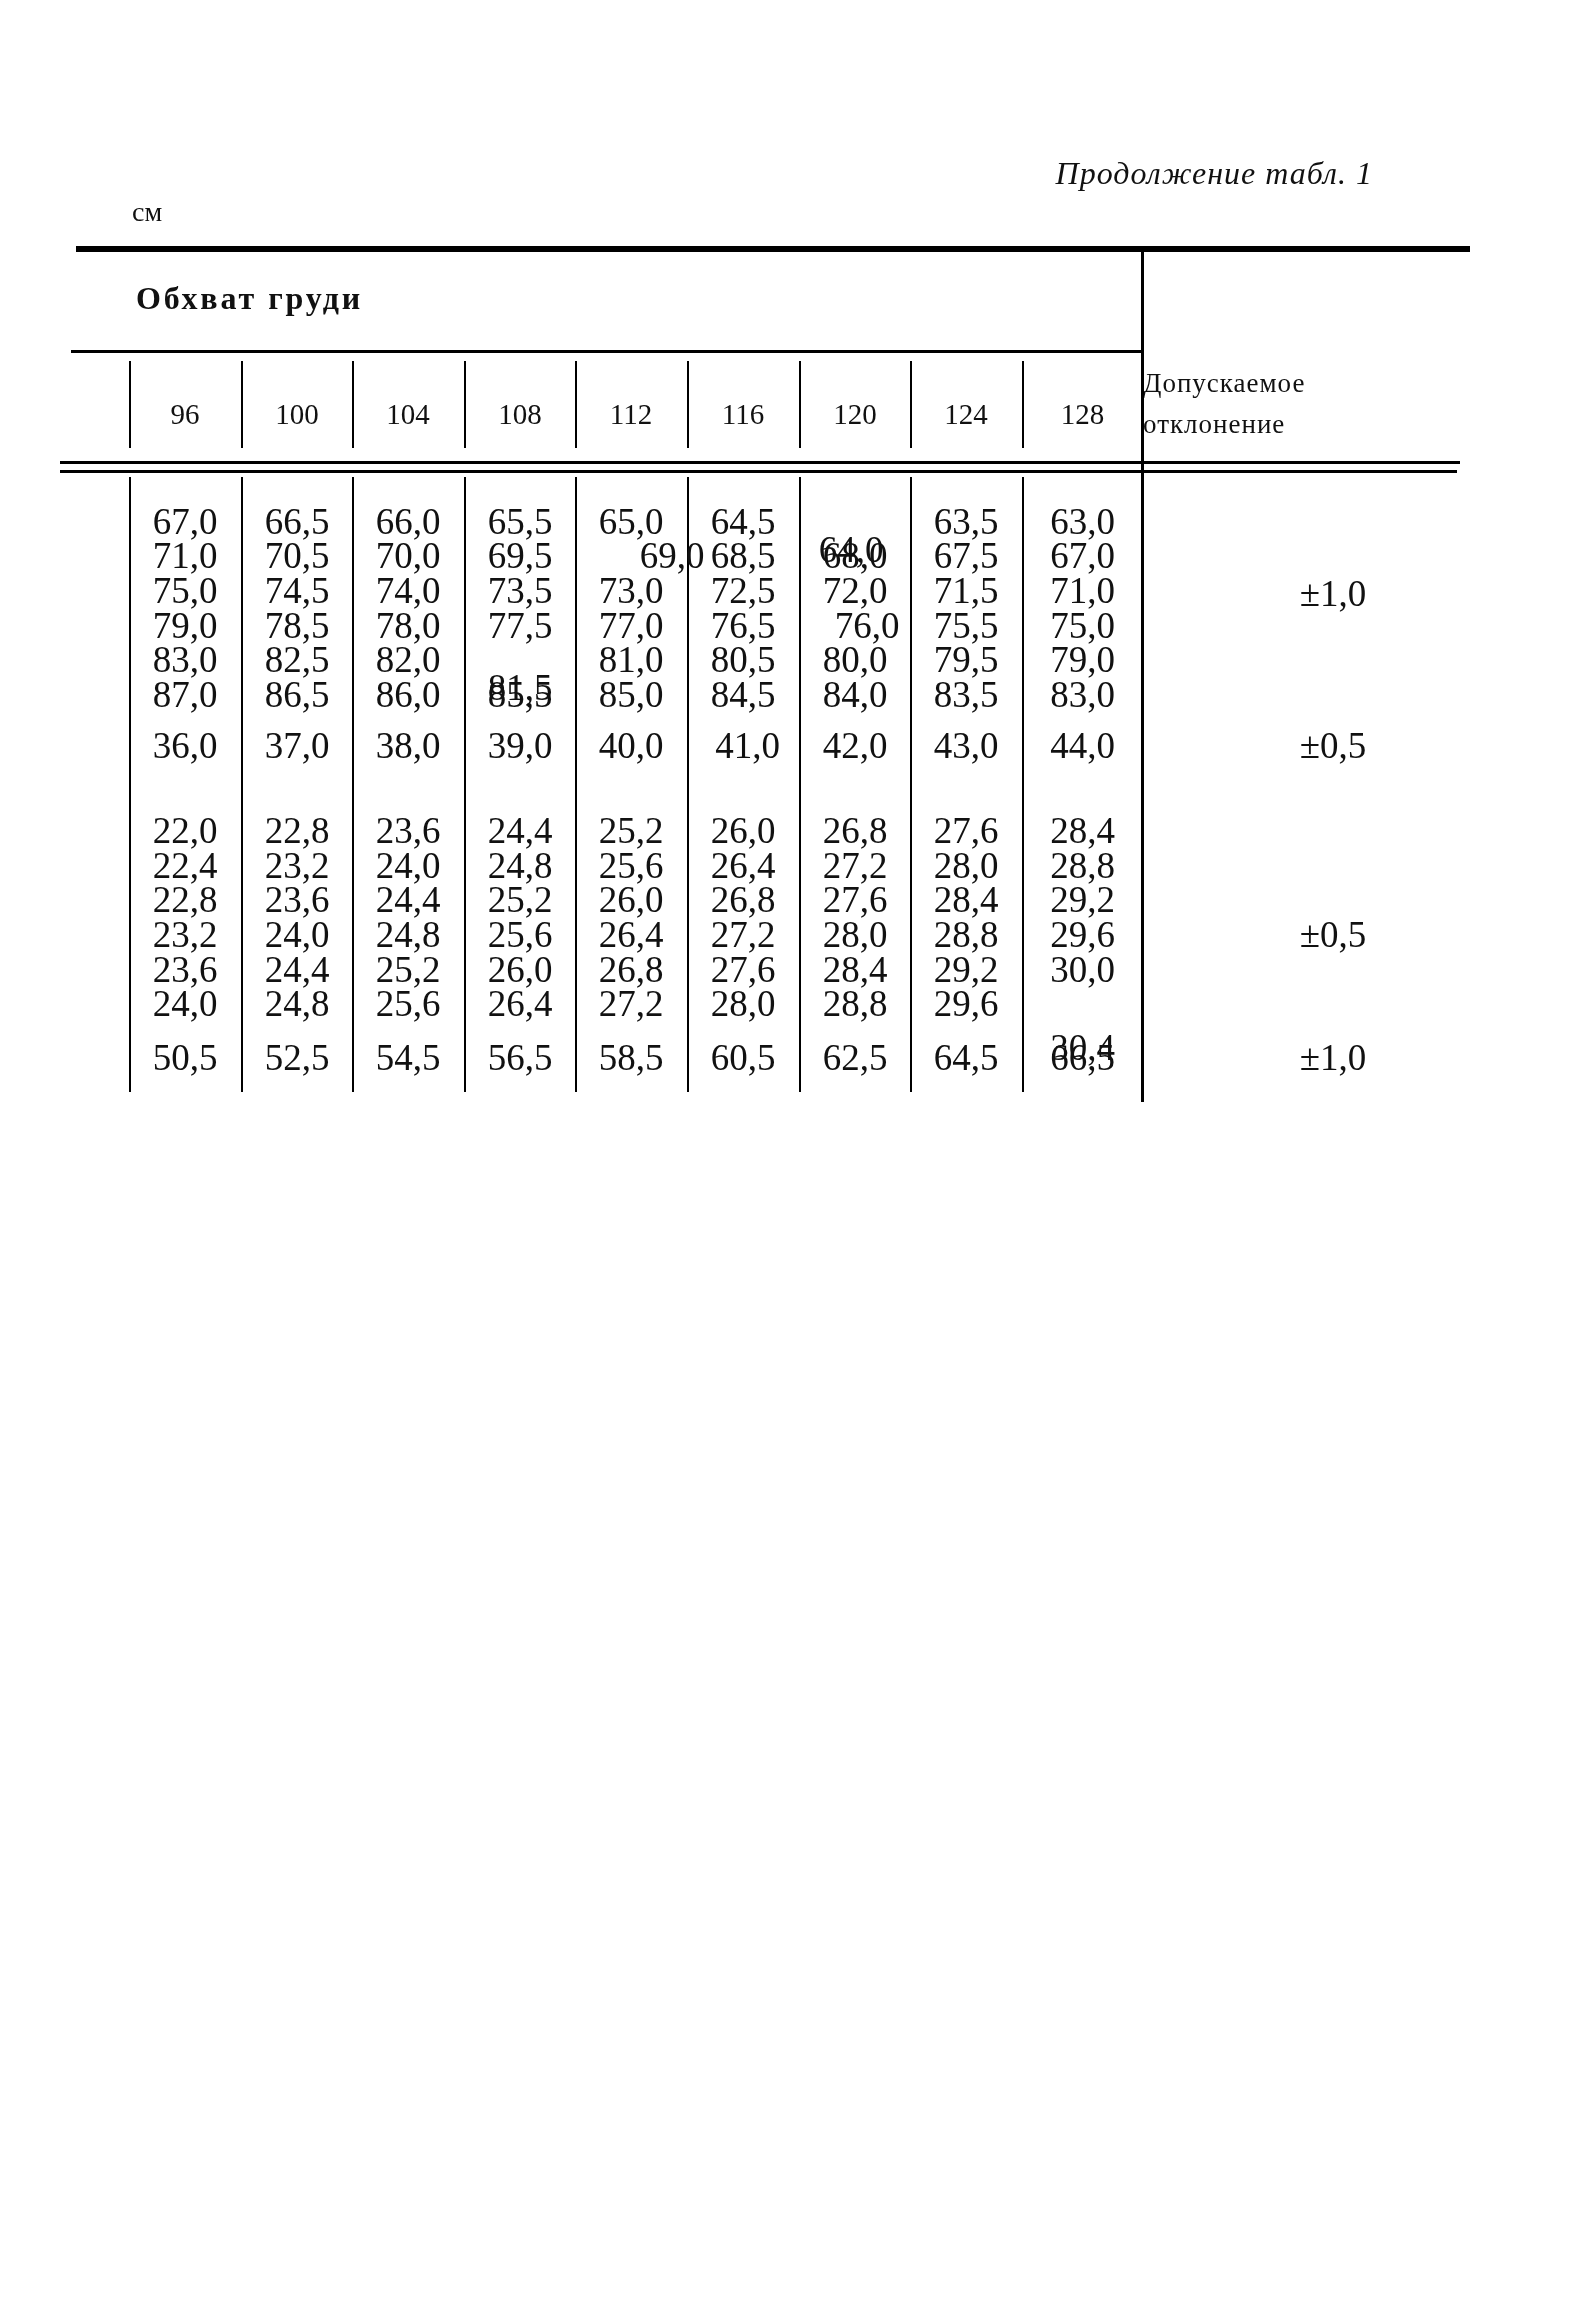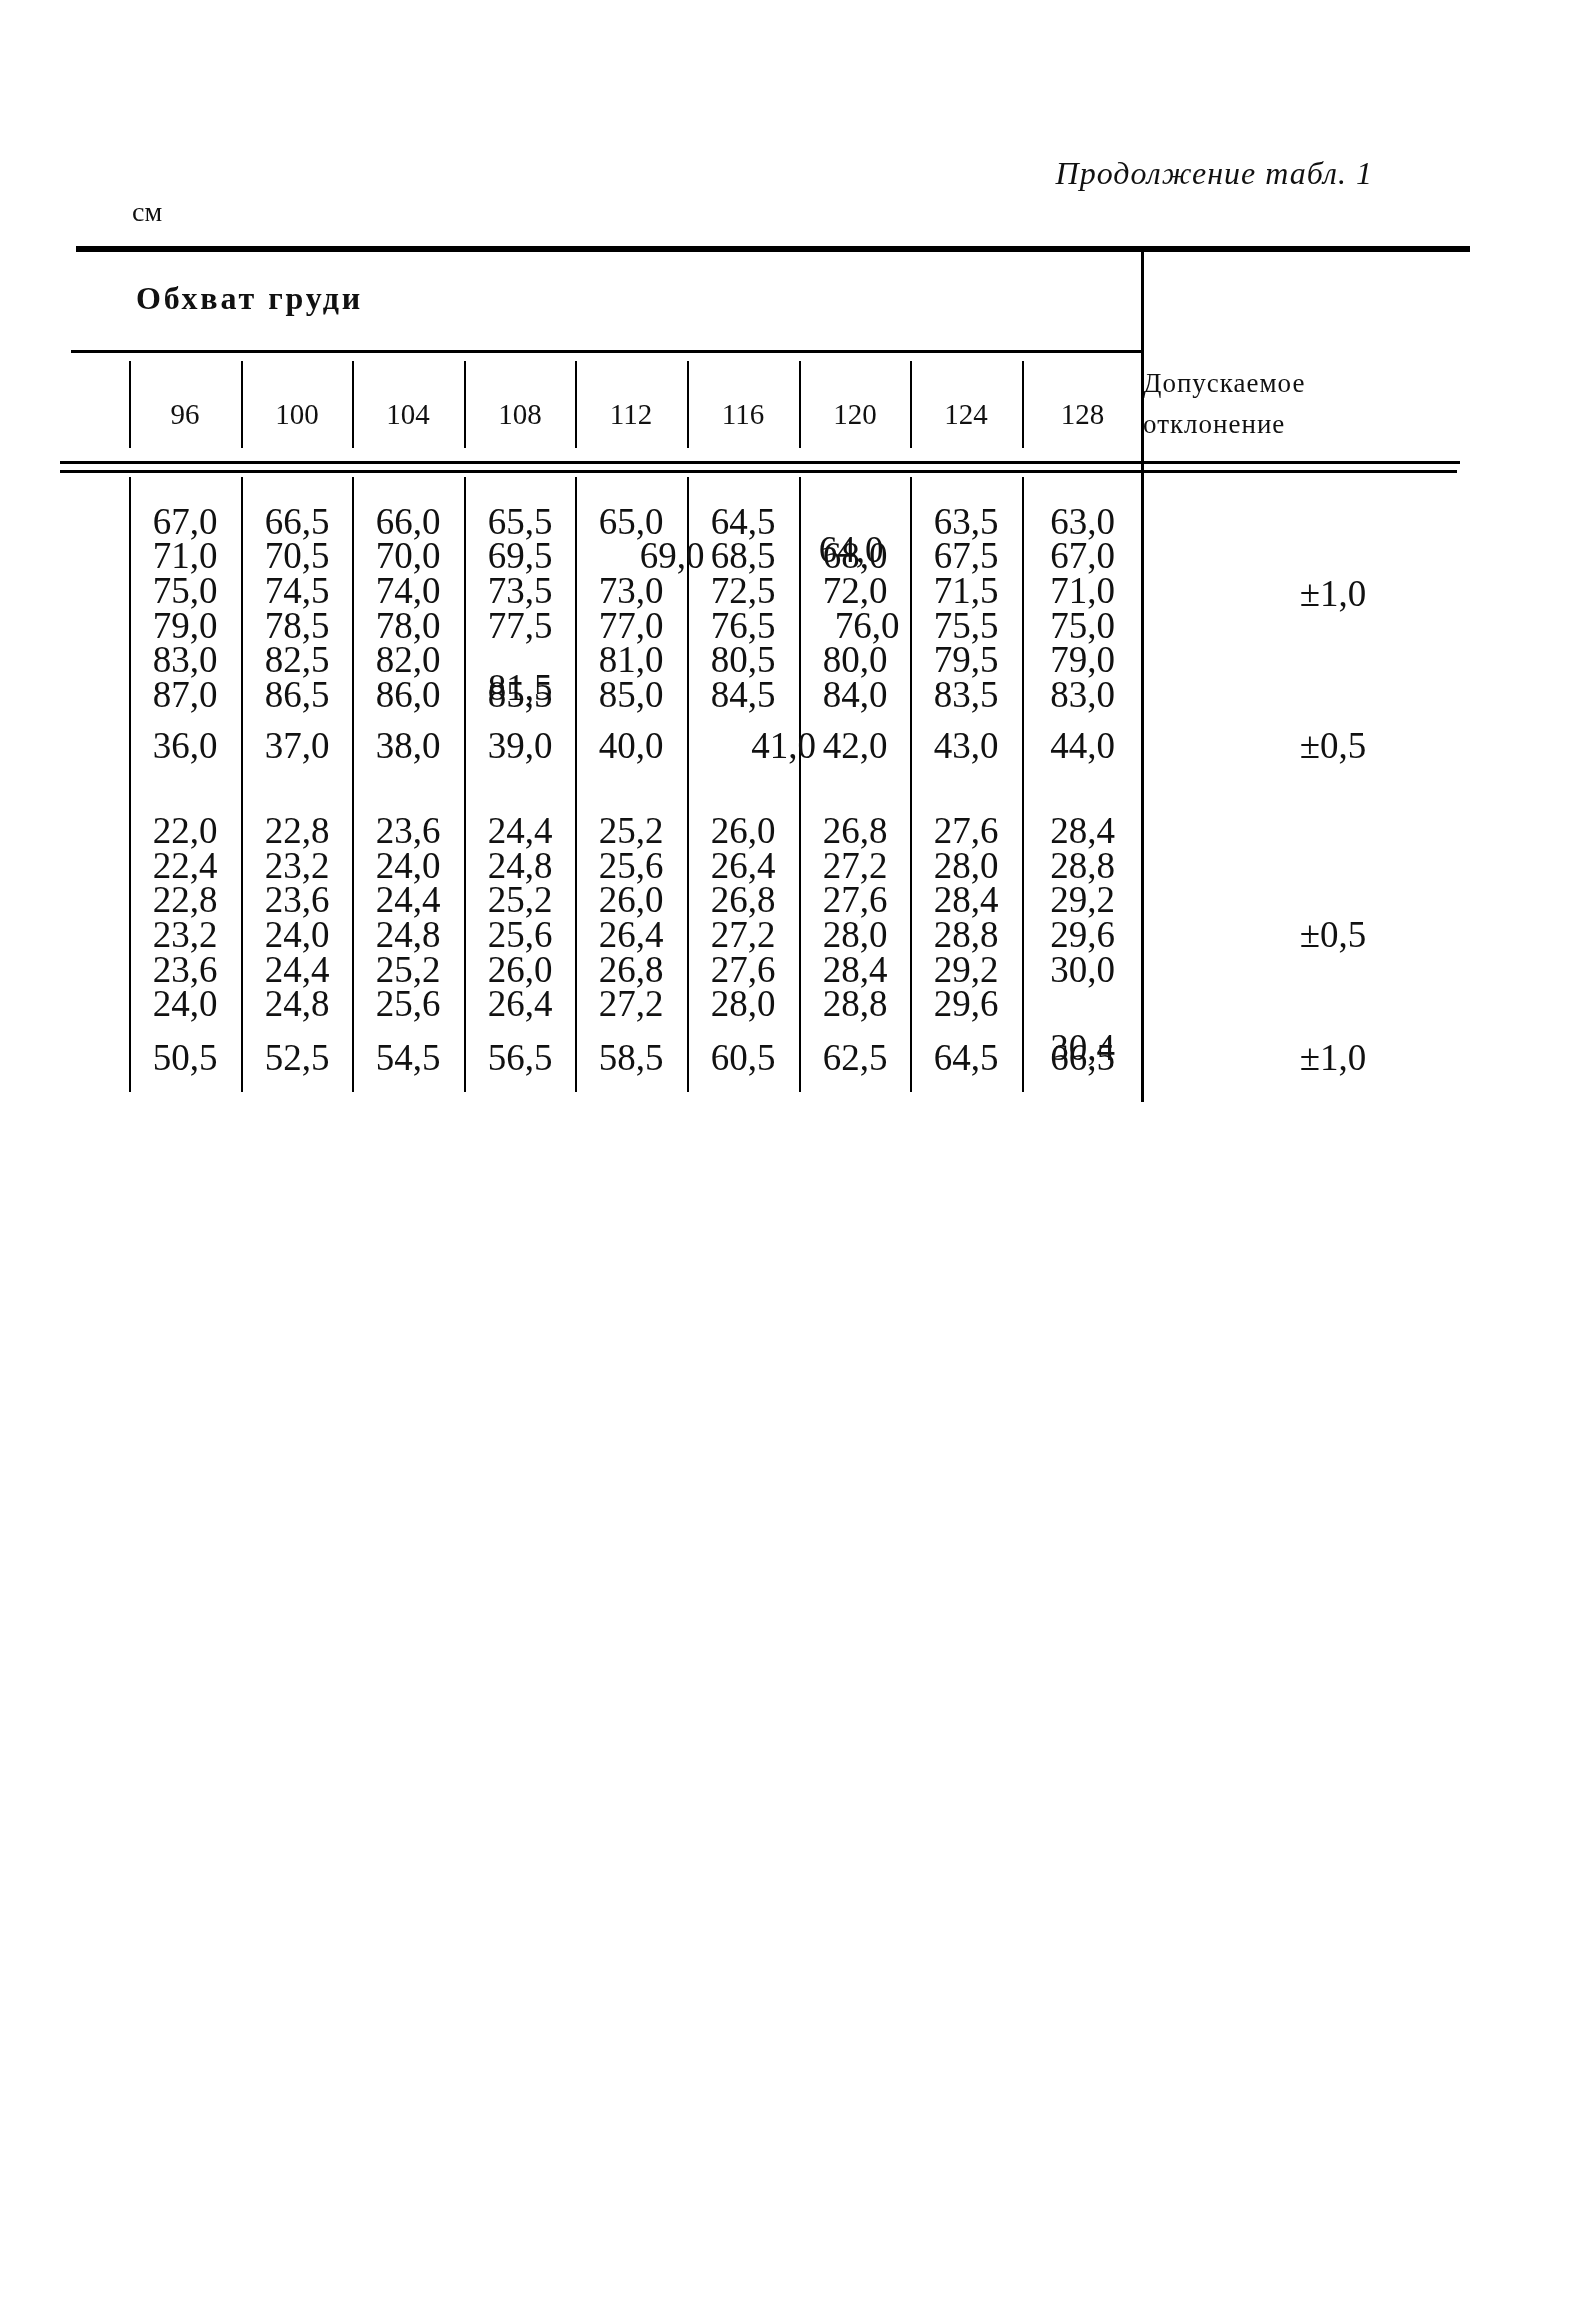--- a/index.html
+++ b/index.html
@@ -166,21 +166,21 @@
       <div class="cell" style="left: 687px; width: 112px; top: 677px;">84,5</div>
       <div class="cell" style="left: 799px; width: 112px; top: 677px;">84,0</div>
       <div class="cell" style="left: 910px; width: 112px; top: 677px;">83,5</div>
       <div class="cell" style="left: 1022px; width: 121px; top: 677px;">83,0</div>
       <div class="devval" style="top: 573px;">±1,0</div>
       <div class="cell" style="left: 129px; width: 112px; top: 728px;">36,0</div>
       <div class="cell" style="left: 241px; width: 112px; top: 728px;">37,0</div>
       <div class="cell" style="left: 352px; width: 112px; top: 728px;">38,0</div>
       <div class="cell" style="left: 464px; width: 112px; top: 728px;">39,0</div>
       <div class="cell" style="left: 575px; width: 112px; top: 728px;">40,0</div>
-      <div class="cell" style="left: 687px; width: 121px; top: 728px; padding-left: 36px;">41,0</div>
+      <div class="cell" style="left: 687px; width: 121px; top: 728px;">41,0</div>
       <div class="cell" style="left: 799px; width: 112px; top: 728px;">42,0</div>
       <div class="cell" style="left: 910px; width: 112px; top: 728px;">43,0</div>
       <div class="cell" style="left: 1022px; width: 121px; top: 728px;">44,0</div>
       <div class="devval" style="top: 725px;">±0,5</div>
       <div class="cell" style="left: 129px; width: 112px; top: 813px;">22,0</div>
       <div class="cell" style="left: 241px; width: 112px; top: 813px;">22,8</div>
       <div class="cell" style="left: 352px; width: 112px; top: 813px;">23,6</div>
       <div class="cell" style="left: 464px; width: 112px; top: 813px;">24,4</div>
       <div class="cell" style="left: 575px; width: 112px; top: 813px;">25,2</div>
       <div class="cell" style="left: 687px; width: 112px; top: 813px;">26,0</div>

